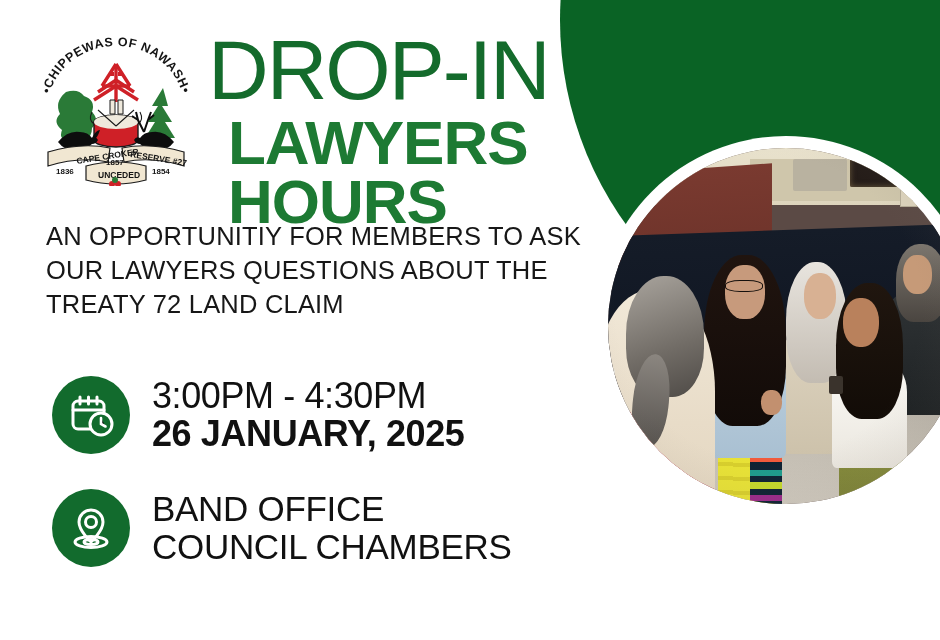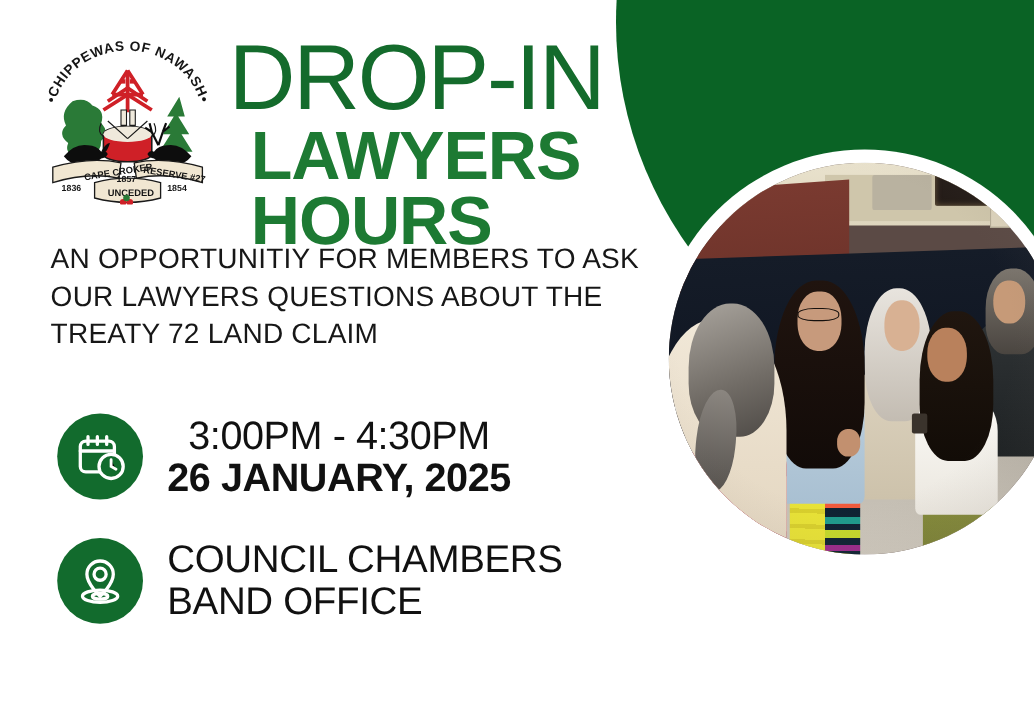--- a/index.html
+++ b/index.html
@@ -226,21 +226,20 @@
     display: flex;
     align-items: center;
     justify-content: center;
   }
   .info-text { color: #111111; }
   .line-time {
     font-size: 36px;
     line-height: 1.06;
     font-weight: 400;
     letter-spacing: -.4px;
-    text-align: center;
   }
   .line-date {
     font-size: 36px;
     line-height: 1.06;
     font-weight: 700;
     letter-spacing: -.4px;
   }
   .line-place {
     font-size: 35px;
     line-height: 1.1;
@@ -418,18 +417,18 @@
       <svg width="48" height="48" viewBox="0 0 48 48" aria-hidden="true">
         <g fill="none" stroke="#ffffff" stroke-width="3" stroke-linecap="round" stroke-linejoin="round">
           <path d="M24,6 a12,12 0 0 1 12,12 c0,9 -12,20 -12,20 c0,0 -12,-11 -12,-20 a12,12 0 0 1 12,-12 z"></path>
           <circle cx="24" cy="18" r="5.5"></circle>
           <ellipse cx="24" cy="38" rx="16" ry="5.5"></ellipse>
           <ellipse cx="24" cy="38" rx="7" ry="2.6"></ellipse>
         </g>
       </svg>
     </div>
     <div class="info-text">
+      <div class="line-place">BAND OFFICE</div>
       <div class="line-place">COUNCIL CHAMBERS</div>
-      <div class="line-place">BAND OFFICE</div>
     </div>
   </div>
 
 </div>
 
 </body></html>

